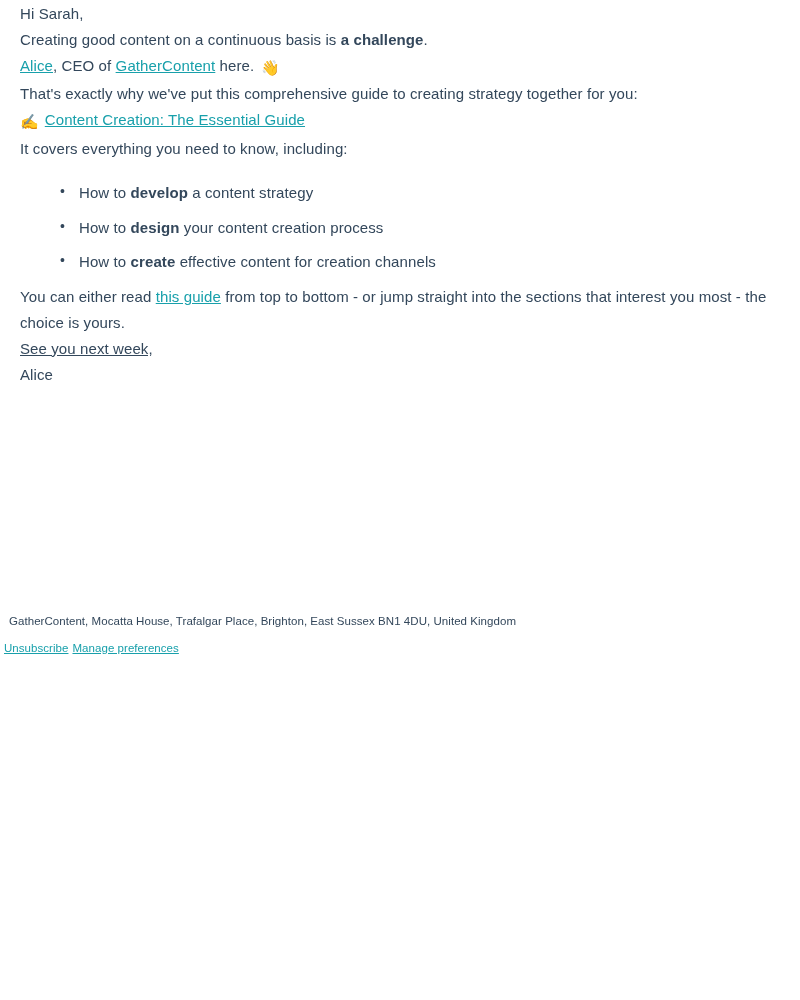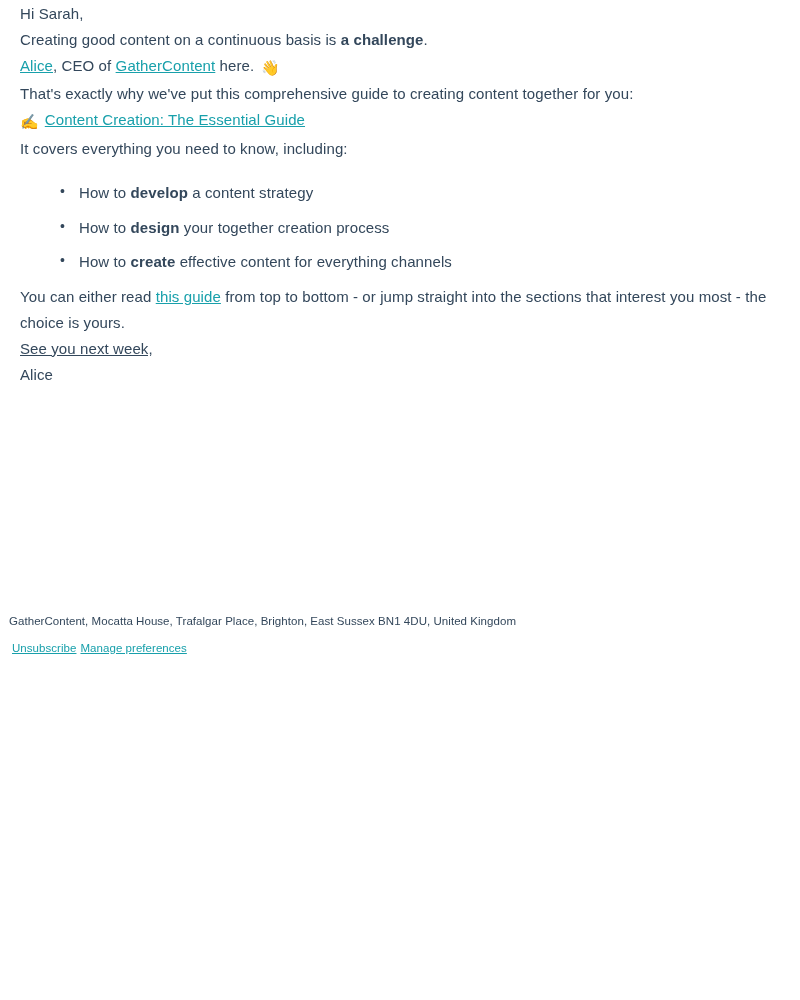--- a/index.html
+++ b/index.html
@@ -89,21 +89,21 @@
     padding: 0;
   }
   .footer-address {
     margin: 9px;
     font-size: 11.5px;
     line-height: 1.55;
     color: #33475b;
     letter-spacing: 0.05px;
   }
   .footer-links {
-    margin: 5px 0 0 12px;
+    margin: 5px 0 0 4px;
     font-size: 11.5px;
     line-height: 1.55;
     letter-spacing: 0.05px;
   }
   .footer-links a {
     color: #18a0ab;
     text-decoration: underline;
   }
   .footer-links .sep { display: inline-block; width: 4px; }
 
@@ -128,30 +128,30 @@
 <div class="email-root">
 
   <div class="email-body">
 
     <p class="para greeting">Hi Sarah,</p>
 
     <p class="para challenge"><span>Creating good content on a continuous basis is </span><strong class="b">a challenge</strong><span>.</span></p>
 
     <p class="para intro"><a class="link" href="#">Alice</a><span>, CEO of </span><a class="link" href="#">GatherContent</a><span> here. </span><span class="wave-hand">👋</span></p>
 
-    <p class="para whythat">That's exactly why we've put this comprehensive guide to creating content together for you:</p>
+    <p class="para whythat">That's exactly why we've put this comprehensive guide to creating strategy together for you:</p>
 
     <p class="para guideline"><span class="writing-hand">✍️</span><a class="link" href="#">Content Creation: The Essential Guide</a></p>
 
     <p class="para covers">It covers everything you need to know, including:</p>
 
     <ul class="feature-list">
       <li><span>How to </span><strong class="b">develop</strong><span> a content strategy</span></li>
-      <li><span>How to </span><strong class="b">design</strong><span> your together creation process</span></li>
-      <li><span>How to </span><strong class="b">create</strong><span> effective content for everything channels</span></li>
+      <li><span>How to </span><strong class="b">design</strong><span> your content creation process</span></li>
+      <li><span>How to </span><strong class="b">create</strong><span> effective content for creation channels</span></li>
     </ul>
 
     <p class="para choice"><span>You can either read </span><a class="link" href="#">this guide</a><span> from top to bottom - or jump straight into the sections that interest you most - the choice is yours.</span></p>
 
     <p class="para signoff">See you next week,</p>
     <p class="para signature">Alice</p>
 
   </div>
 
   <div class="footer">

